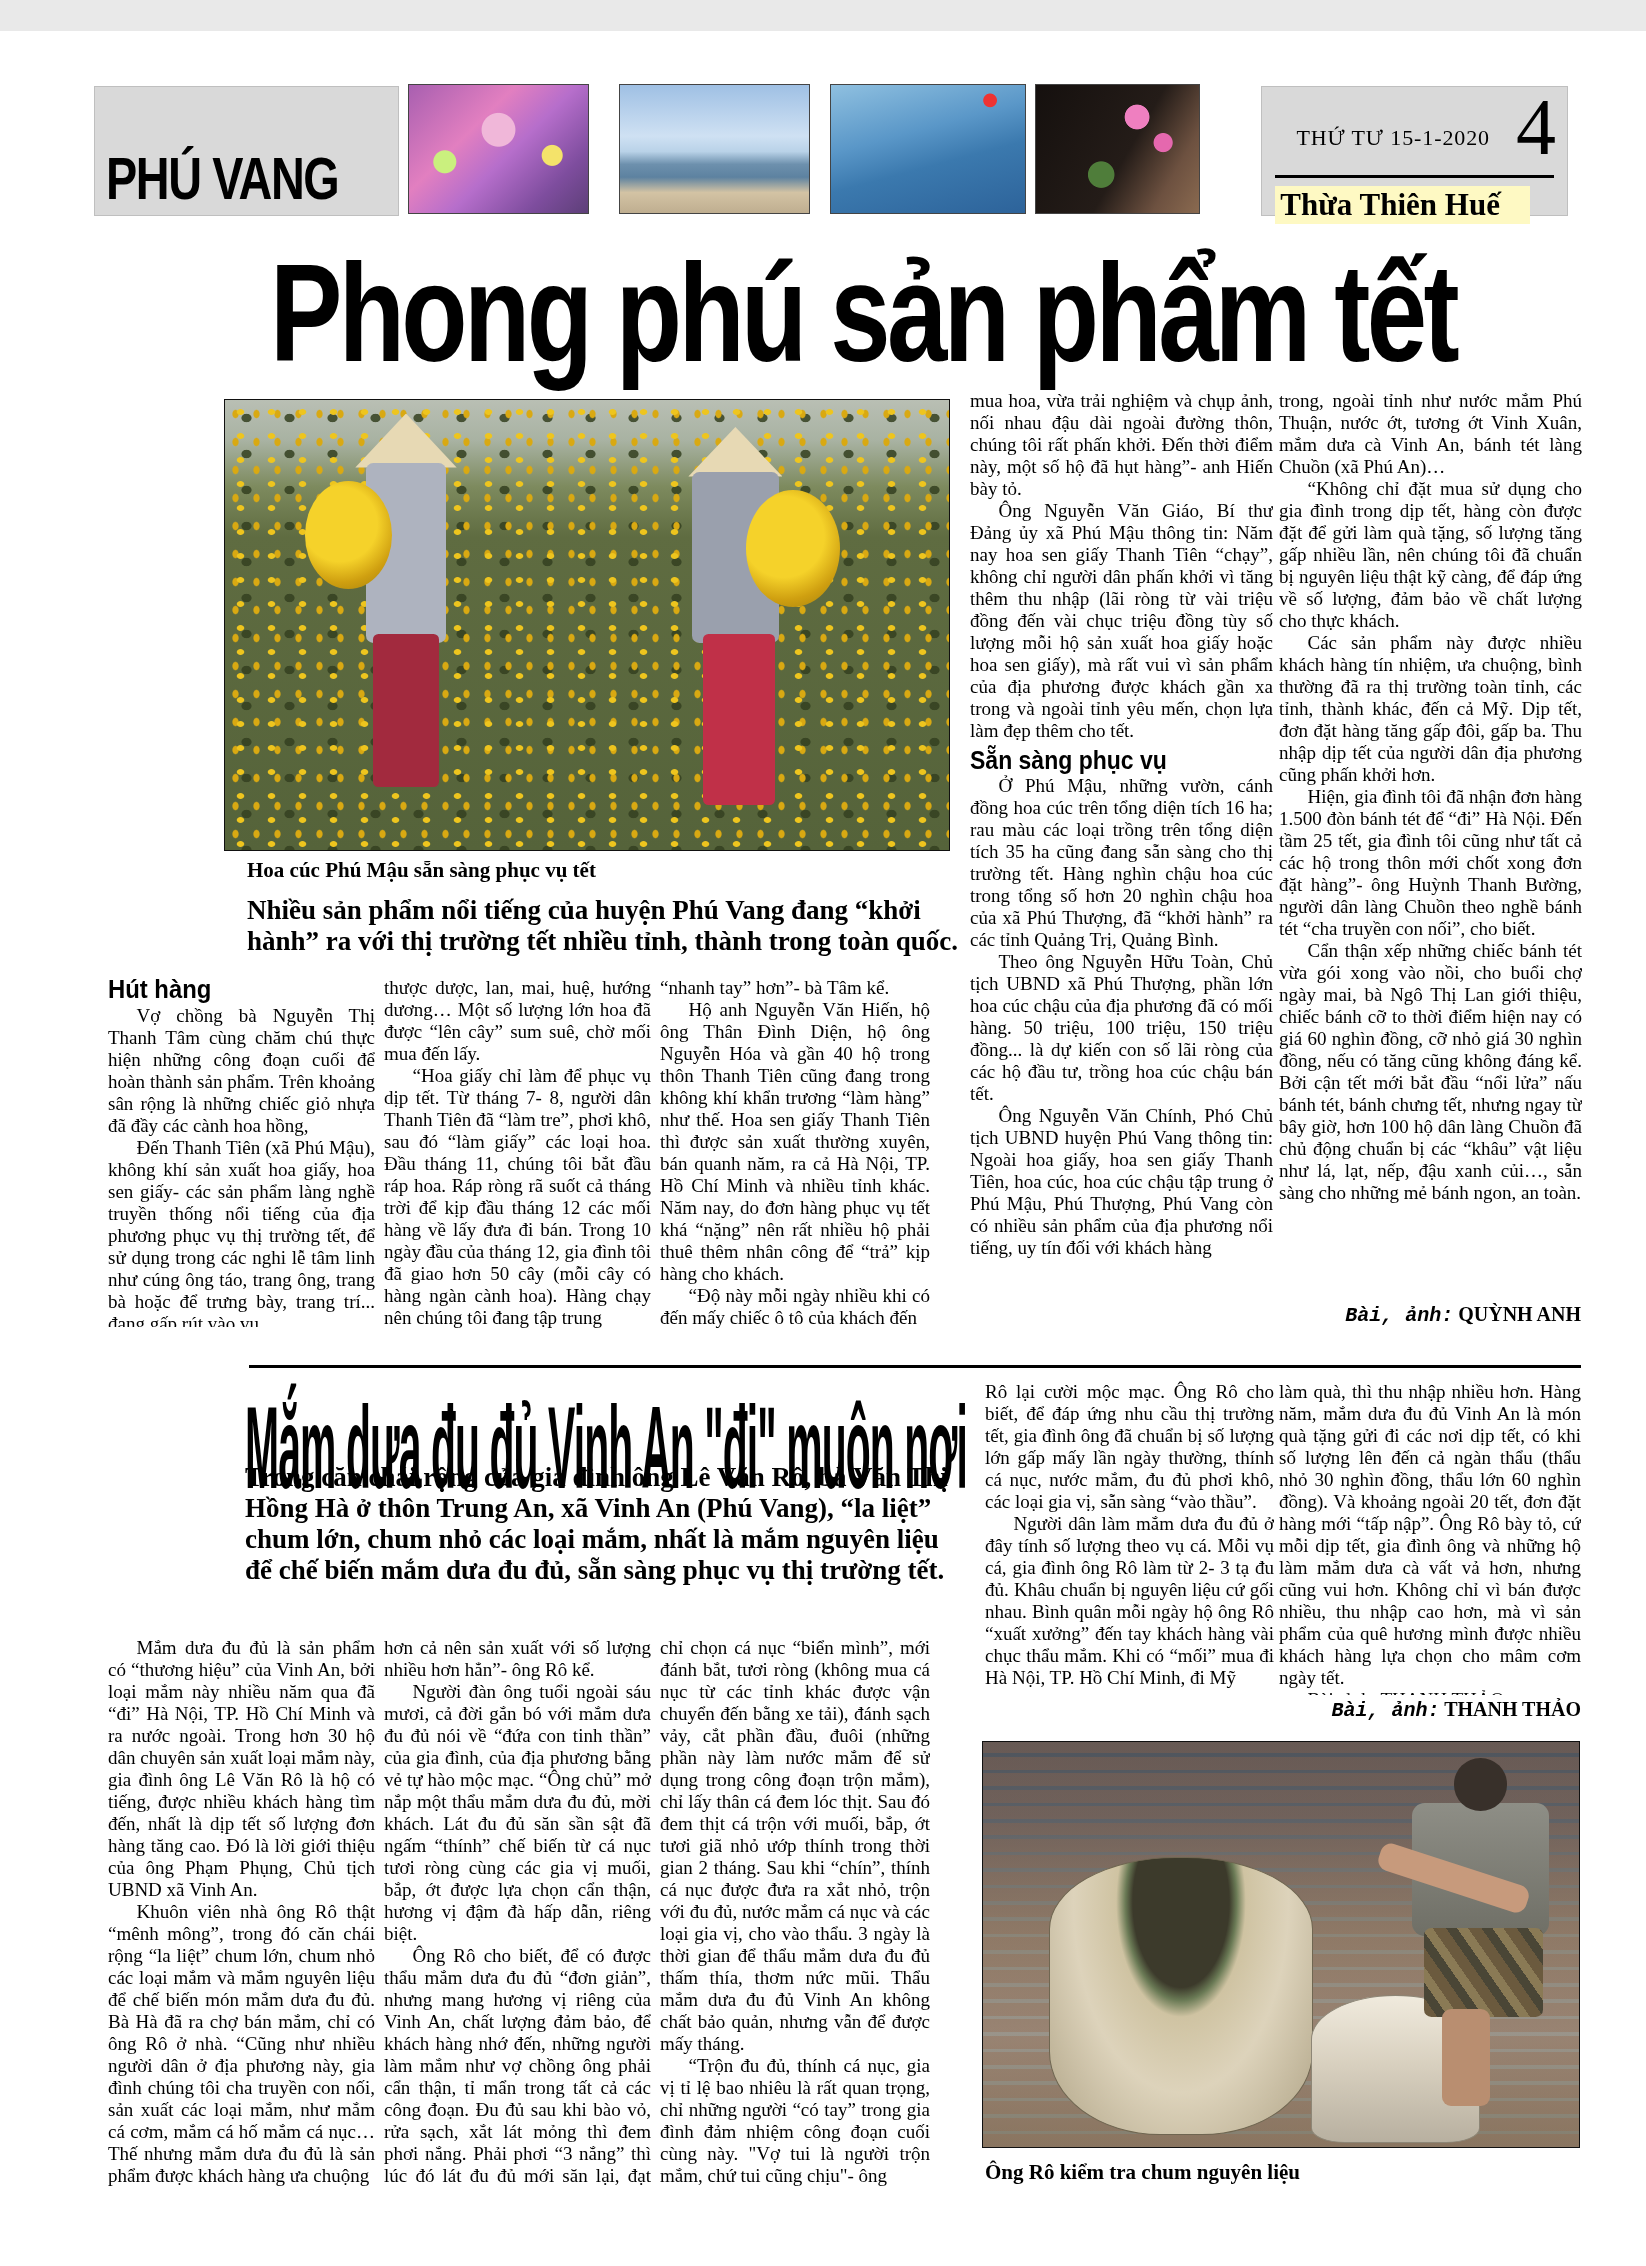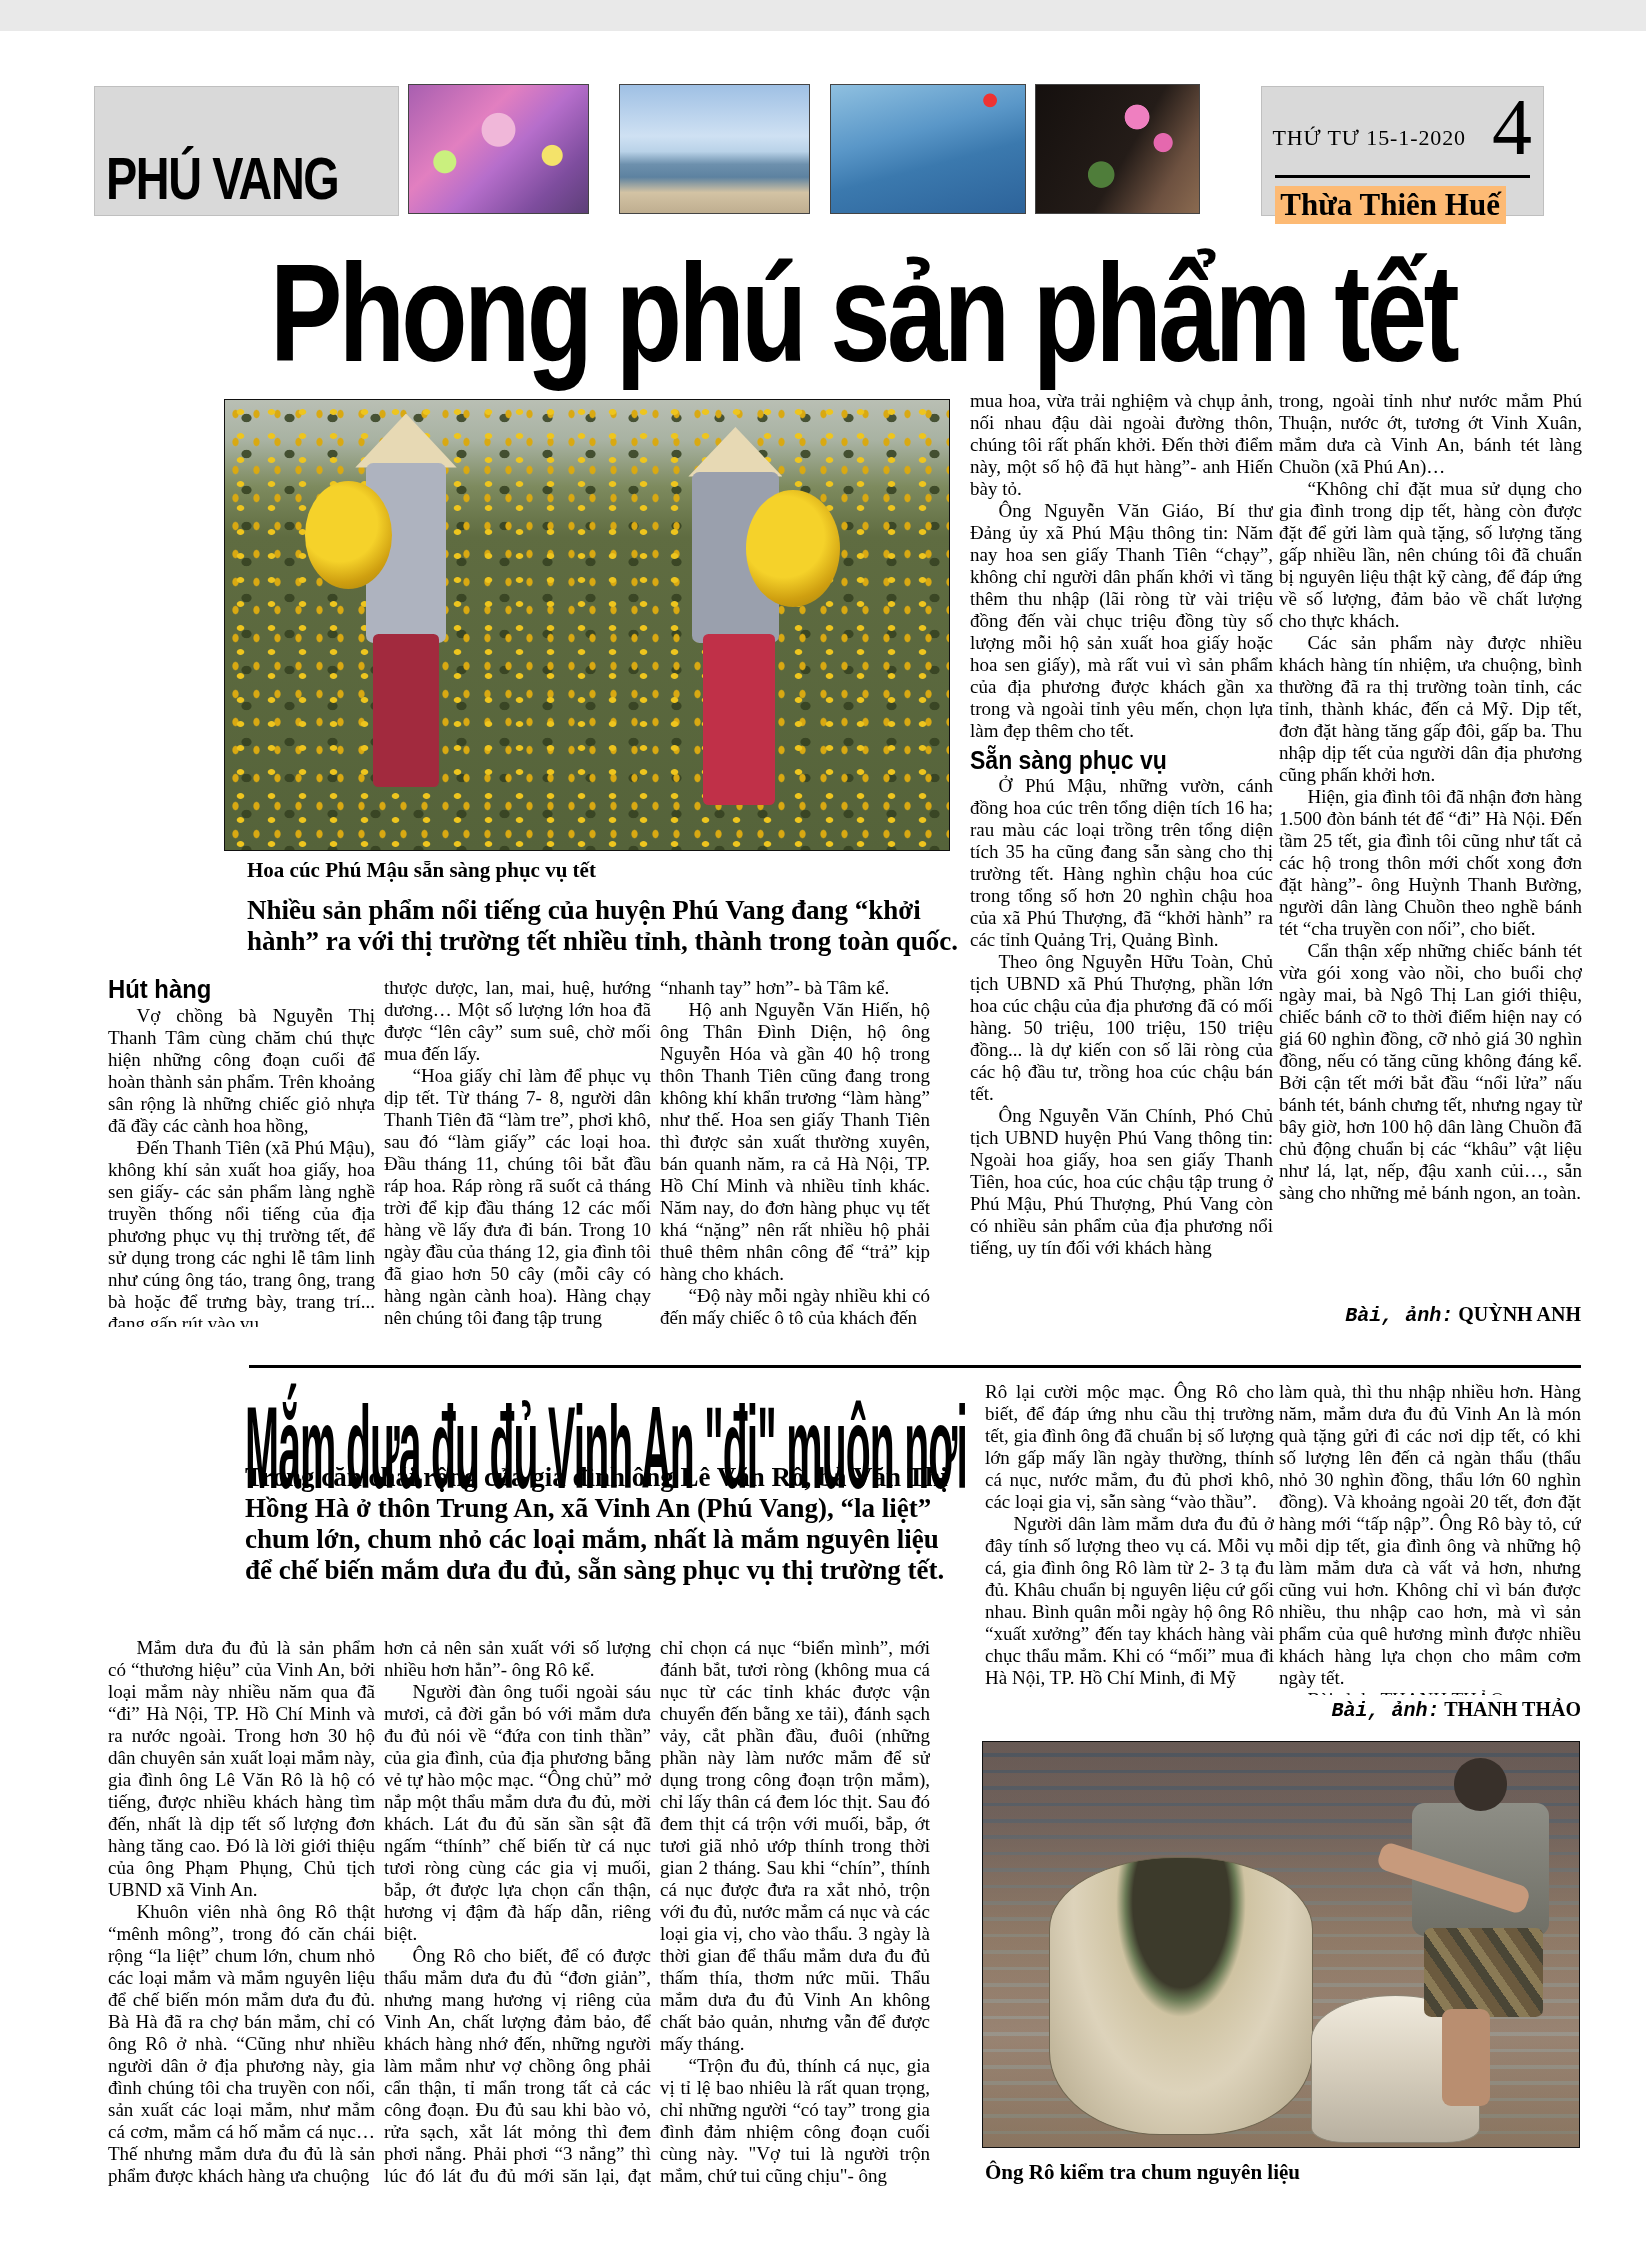--- a/index.html
+++ b/index.html
@@ -21,25 +21,25 @@
   #strip2{left:619px;width:191px;background:
      linear-gradient(180deg,#9fc0e4 0%,#cfe1f3 40%,#b9d2e8 52%,#6d90ad 62%,#5d82a0 72%,#d3c3a4 84%,#bfae90 100%);}
   #strip3{left:830px;width:196px;background:
      radial-gradient(circle at 82% 12%, #e33 0 6.4px, transparent 7.3px),
      linear-gradient(165deg,#8fc0e0 0%,#5a97c8 38%,#3b79ae 60%,#2d639a 100%);}
   #strip4{left:1035px;width:165px;background:
      radial-gradient(circle at 62% 25%, #ef7fc0 0 12px, transparent 12.8px),
      radial-gradient(circle at 78% 45%, #e568ae 0 9.1px, transparent 10px),
      radial-gradient(circle at 40% 70%, #4f7d3a 0 12.8px, transparent 13.7px),
      linear-gradient(120deg,#15100e 0%,#241c18 55%,#6d5140 80%,#8a6a50 100%);}
-  #date-box{left:1261px;top:55px;width:281px;height:128px;}
+  #date-box{left:1261px;top:55px;width:281px;height:128px;padding-left:24px;}
   #date-text{position:absolute;right:77px;top:38px;font-size:22px;letter-spacing:0.9px;white-space:nowrap;}
   #page-number{position:absolute;right:11px;top:-5.5px;font-size:80px;font-weight:400;}
   #date-rule{position:absolute;left:12.8px;right:12.8px;top:88px;height:2.7px;background:#000;}
-  #brand-strip{position:absolute;left:12.8px;right:37px;top:99px;background:#fdba74;padding:0.9px 5.5px;}
+  #brand-strip{position:absolute;left:12.8px;right:37px;top:99px;background:#fef9c3;padding:0.9px 5.5px;}
   #brand-text{font-size:31px;font-weight:700;letter-spacing:0;white-space:nowrap;}
 
   
   #headline1{left:270px;top:207px;width:1311px;font-family:"Liberation Sans",sans-serif;
     font-weight:800;font-size:139px;line-height:150px;letter-spacing:-4.6px;white-space:nowrap;
     transform:scaleX(.78);transform-origin:left top;}
   #headline2{left:245px;top:1354px;font-family:"Liberation Sans",sans-serif;font-weight:900;
     font-size:117px;line-height:126px;letter-spacing:-2.7px;white-space:nowrap;
     transform:scaleX(.35);transform-origin:left top;}
 

